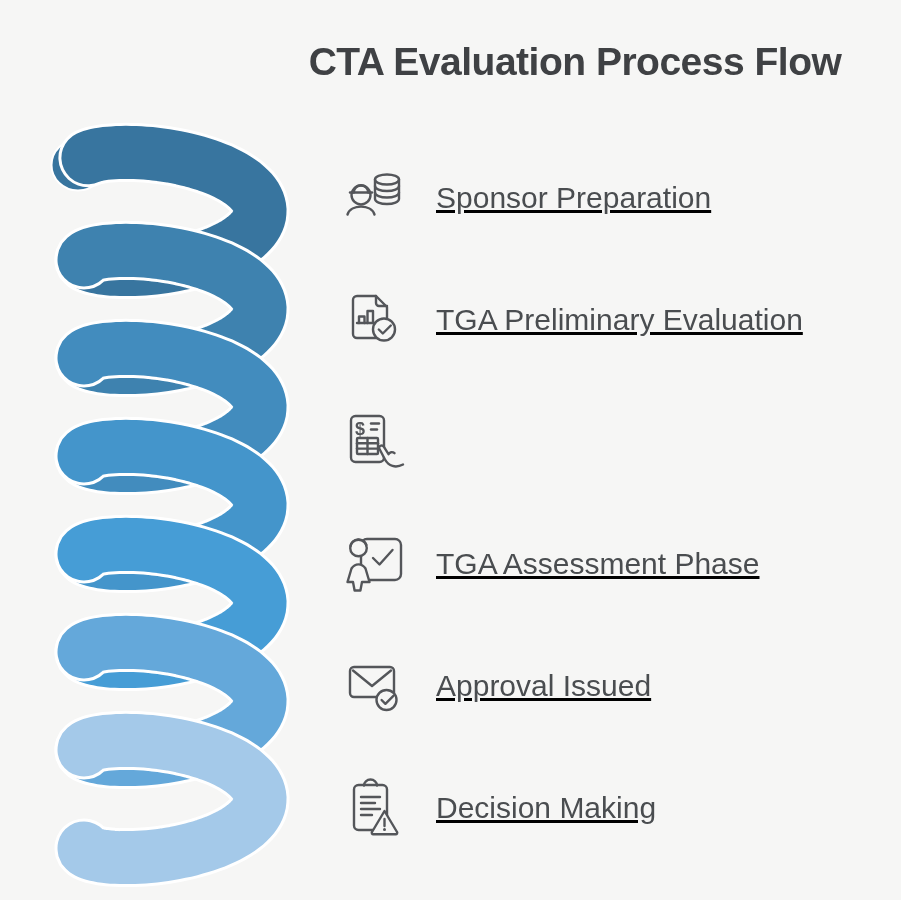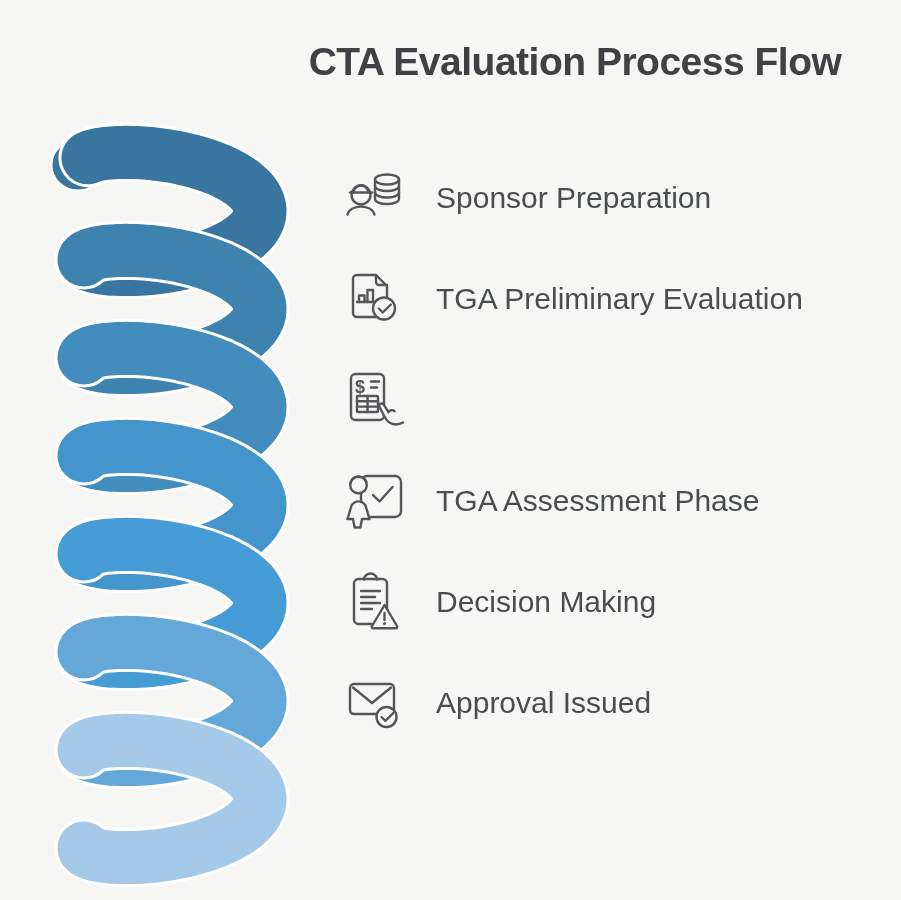--- a/index.html
+++ b/index.html
@@ -16,21 +16,21 @@
   }
   .canvas{position:relative;width:901px;height:900px;}
   .spiral{position:absolute;left:0;top:0;}
   .title{
     position:absolute;top:40px;left:250px;width:650px;
     text-align:center;font-size:39px;font-weight:bold;
     color:var(--title-color);letter-spacing:-0.5px;
   }
   .steps{
     position:absolute;left:344px;top:150px;
-    display:flex;flex-direction:column;gap:5px;
+    display:flex;flex-direction:column;gap:26px;text-decoration:underline;
   }
   .step{
     display:flex;align-items:center;height:96px;
   }
   .step .label{
     margin-left:28px;font-size:30px;color:var(--item-color);
     white-space:nowrap;
   }
   .icon-svg{
     width:64px;height:64px;flex:0 0 64px;
@@ -117,37 +117,37 @@
         <path d="M 29 26 l 6.5 6.5 l 13 -14.5"></path>
         <circle class="bgfill" cx="14.5" cy="16" r="8.3"></circle>
         <path d="M 6.4 14 a 8.3 8.3 0 0 1 16 -1"></path>
         <path class="bgfill" d="M 3.5 50 l 4 -13.5 c 3.5 -5.5 10.5 -5.5 14 0 l 4 13.5 h -7.5 l -1.6 8.5 h -5.8 l -1.6 -8.5 z"></path>
       </svg>
       <span class="label">TGA Assessment Phase</span>
     </div>
 
     <div class="step">
       <svg class="icon-svg" viewBox="0 0 64 64">
+        <rect x="6" y="13" width="44" height="30" rx="4"></rect>
+        <path d="M 9 16.5 l 19 15.5 l 19 -15.5"></path>
+        <circle class="bgfill" cx="42.5" cy="46" r="10"></circle>
+        <path d="M 37.6 46 l 3.8 3.8 l 8 -8"></path>
+      </svg>
+      <span class="label">Approval Issued</span>
+    </div>
+
+    <div class="step">
+      <svg class="icon-svg" viewBox="0 0 64 64">
         <rect x="10" y="9" width="33" height="45" rx="4.5"></rect>
         <path d="M 20 9.5 a 6.5 6 0 0 1 13 0"></path>
         <path d="M 17 21 h 19"></path>
         <path d="M 17 27 h 14"></path>
         <path d="M 17 33 h 19"></path>
         <path d="M 17 39 h 11"></path>
         <path class="bgfill" d="M 40.5 35 l 12.5 21 a 1.5 1.5 0 0 1 -1.3 2.3 h -22.4 a 1.5 1.5 0 0 1 -1.3 -2.3 z"></path>
         <path d="M 40.5 43 v 7"></path>
         <circle class="fill-dot" cx="40.5" cy="53.5" r="1.5"></circle>
       </svg>
       <span class="label">Decision Making</span>
     </div>
 
-    <div class="step">
-      <svg class="icon-svg" viewBox="0 0 64 64">
-        <rect x="6" y="13" width="44" height="30" rx="4"></rect>
-        <path d="M 9 16.5 l 19 15.5 l 19 -15.5"></path>
-        <circle class="bgfill" cx="42.5" cy="46" r="10"></circle>
-        <path d="M 37.6 46 l 3.8 3.8 l 8 -8"></path>
-      </svg>
-      <span class="label">Approval Issued</span>
-    </div>
-
   </div>
 </div>
 
 </body></html>

